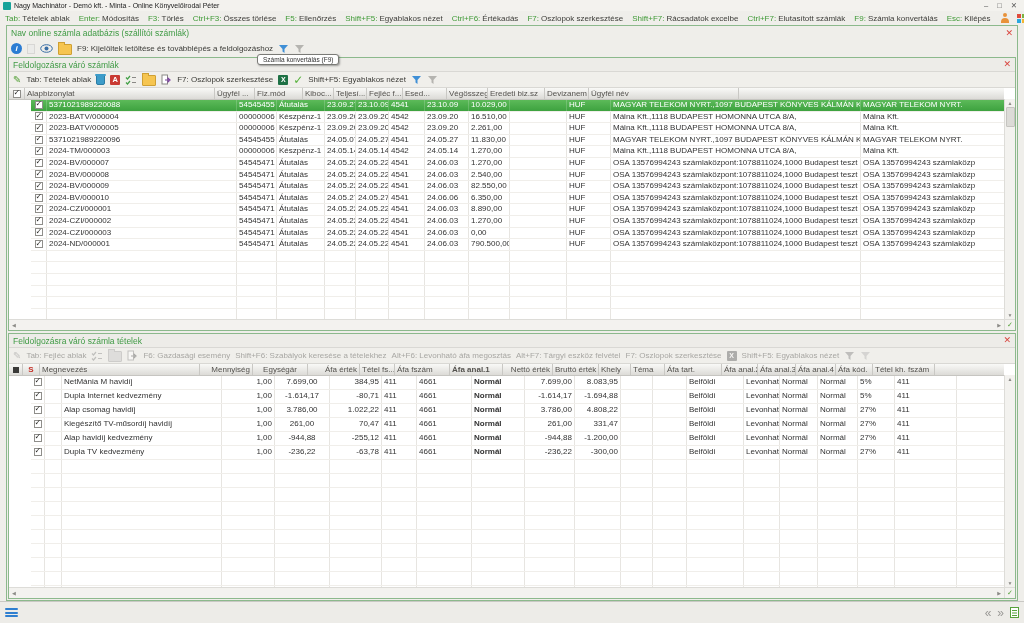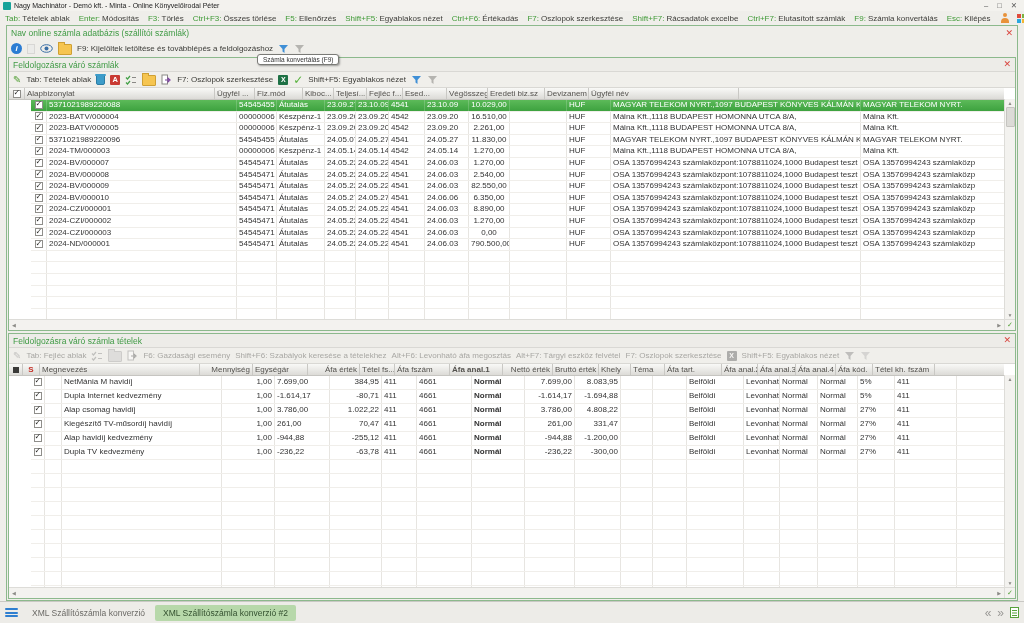--- a/index.html
+++ b/index.html
@@ -60,25 +60,25 @@
   .t-itm .trow{height:13px;}  .t-itm .trow .cell{line-height:12px;}
   .trow.sel{background:linear-gradient(#5cba59,#3da23f);color:#fff;}
   .trow.sel .cell{border-right-color:rgba(255,255,255,.18);}
   .cb{display:inline-block;width:8px;height:8px;background:#fff;border:1px solid #8f8e8a;box-sizing:border-box;position:relative;vertical-align:middle;}
   .cb.on::after{content:"\2713";position:absolute;left:0;top:-1.5px;font-size:8px;line-height:8px;color:#2c2c2a;}
   .sq{display:inline-block;width:6px;height:6px;background:#3a3a38;vertical-align:middle;}
   .t-itm .thead .c1{color:#c33028;font-weight:bold;}
   
   .t-inv .c0{width:16px;text-align:center;} .t-inv .c1{width:190px;} .t-inv .c2{width:40px;}
   .t-inv .c3{width:48px;} .t-inv .c4{width:31px;} .t-inv .c5{width:33px;} .t-inv .c6{width:36px;}
-  .t-inv .c7{width:44px;} .t-inv .c8{width:41px;text-align:center;} .t-inv .c9{width:57px;}
+  .t-inv .c7{width:44px;} .t-inv .c8{width:41px;text-align:left;} .t-inv .c9{width:57px;}
   .t-inv .c10{width:44px;} .t-inv .c11{width:250px;} .t-inv .c12{width:150px;}
   
   .t-itm .c0{width:14px;text-align:center;} .t-itm .c1{width:17px;text-align:center;} .t-itm .c2{width:160px;}
-  .t-itm .c3{width:53px;text-align:right;} .t-itm .c4{width:55px;text-align:left;} .t-itm .c5{width:52px;text-align:right;}
+  .t-itm .c3{width:53px;text-align:right;} .t-itm .c4{width:55px;text-align:center;} .t-itm .c5{width:52px;text-align:right;}
   .t-itm .c6{width:35px;} .t-itm .c7{width:55px;} .t-itm .c8{width:53px;font-weight:bold;}
   .t-itm .c9{width:50px;text-align:right;} .t-itm .c10{width:46px;text-align:right;}
   .t-itm .c11{width:32px;} .t-itm .c12{width:34px;} .t-itm .c13{width:57px;} .t-itm .c14{width:36px;}
   .t-itm .c15{width:38px;} .t-itm .c16{width:40px;} .t-itm .c17{width:37px;} .t-itm .c18{width:62px;}
   
   .vscroll{position:absolute;top:11px;right:0;bottom:11px;width:11px;background:#f3f2ef;border-left:1px solid #dddcd8;
            box-sizing:border-box;display:flex;flex-direction:column;align-items:center;justify-content:space-between;
            font-size:5px;color:#8b8a86;padding:1px 0;}
   .vthumb{width:7px;height:18px;background:#dcdbd7;border:1px solid #c5c4c0;border-radius:1px;}
   .hscroll{position:absolute;left:0;right:11px;bottom:0;height:11px;background:#f3f2ef;border-top:1px solid #dddcd8;
@@ -998,24 +998,20 @@
   <div class="tooltip">
     <span>Számla konvertálás (F9)</span>
   </div>
 
   <div class="tabbar">
     <span class="burger">
         <span></span>
         <span></span>
         <span></span>
       </span>
-    <span style="display:flex;gap:2px;">
-        <span class="tab">XML Szállítószámla konverzió</span>
-        <span class="tab active">XML Szállítószámla konverzió #2</span>
-      </span>
     <span class="tab-nav">
       <span>«</span>
       <span>»</span>
       <span class="i-form"></span>
     </span>
   </div>
 
 </div>
 
 </body></html>

